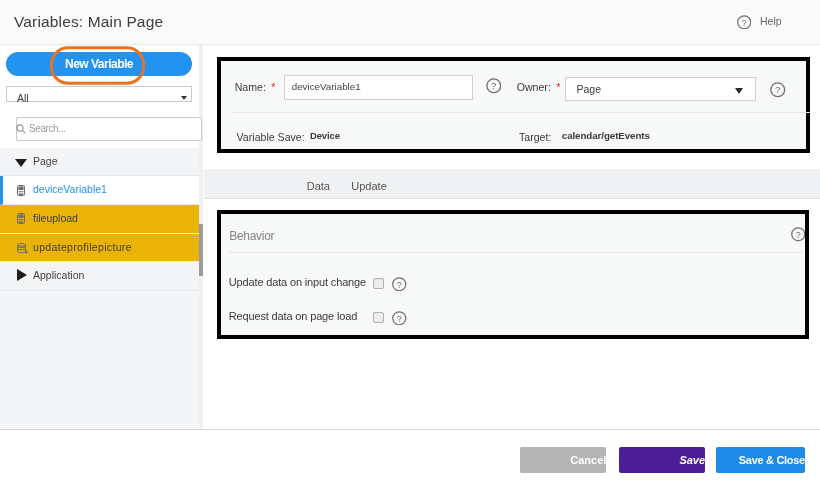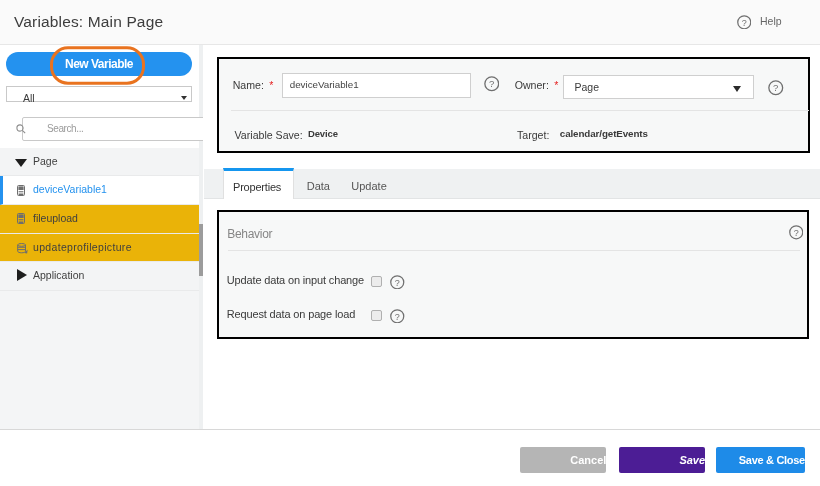--- a/index.html
+++ b/index.html
@@ -13,44 +13,44 @@
   .help { left:760px; top:15px; font-size:10.5px; color:#666; }
 
   
   .sidebar { left:0; top:45px; width:203px; height:384px; background:#fff; }
   .sb-empty { left:0; top:246px; width:199px; height:138px; background:#f4f5f6; }
   .sb-track { left:199px; top:0px; width:4px; height:384px; background:#eef0f1; }
   .sb-thumb { left:199px; top:179px; width:4px; height:52px; background:#9c9c9c; }
   .newvar { left:6px; top:7px; width:186px; height:24px; background:#2492ef; border-radius:12px;
             color:#fff; font-size:12px; letter-spacing:-0.5px; font-weight:bold; text-align:center; line-height:24px; }
   .allsel { left:6px; top:41px; width:186px; height:16px; background:#fff; border:1px solid #c9c9c9;
-            font-size:10.5px; color:#3a3a3a; line-height:22px; padding-left:16px; }
-  .search { left:22px; top:72px; width:186px; height:23.5px; background:#fff; border:1px solid #c9c9c9;
-            border-radius:2px; font-size:10px; letter-spacing:-0.4px; color:#9b9b9b; line-height:21.5px; padding-left:24px; }
+            font-size:10.5px; color:#3a3a3a; line-height:22px; padding-left:10px; }
+  .search { left:16px; top:72px; width:186px; height:23.5px; background:#fff; border:1px solid #c9c9c9;
+            border-radius:2px; font-size:10px; letter-spacing:-0.4px; color:#9b9b9b; line-height:21.5px; padding-left:12px; }
   .caret { width:0; height:0; border-left:3.5px solid transparent; border-right:3.5px solid transparent;
            border-top:4.5px solid #333; }
   .caret2 { width:0; height:0; border-left:4px solid transparent; border-right:4px solid transparent;
            border-top:6px solid #2b2b2b; }
   .row { left:0; width:199px; height:28.7px; border-bottom:1px solid #e9eaeb; font-size:10.5px;
          line-height:27.7px; color:#3f3f3f; }
   .row .txt { position:absolute; left:33px; top:0; }
   .grp { background:#f3f4f5; }
   .itm { background:#eab308; }
   .sel { background:#fff; border-left:3px solid #2492ef; }
   .sel .txt { left:30px; color:#2492ee; }
   .tri-d { position:absolute; left:15px; top:11.5px; width:0; height:0;
            border-left:6px solid transparent; border-right:6px solid transparent; border-top:8px solid #1d1d1d; }
   .tri-r { position:absolute; left:17px; top:6.5px; width:0; height:0;
            border-top:6px solid transparent; border-bottom:6px solid transparent; border-left:10.5px solid #1d1d1d; }
   .icon { position:absolute; left:17px; top:8.5px; }
   .sel .icon { left:14px; }
 
   
   .main { left:203px; top:45px; width:617px; height:384px; background:#fff; }
-  .panel { background:#f7f8f8; border:2px solid #000000; }
+  .panel { background:#f7f8f8; border:4px solid #000000; }
   .fpanel { left:14.4px; top:12px; width:592.6px; height:95.5px; }
   .lbl { font-size:10.6px; color:#3a3a3a; }
   .req { color:#e52222; margin-left:2.5px; }
   .inp { left:62.3px; top:14px; width:189.3px; height:24.5px; background:#fff; border:1px solid #cfcfcf;
          font-size:9.8px; color:#444; line-height:22.5px; padding-left:7px; }
   .ownsel { left:344.1px; top:16px; width:190.8px; height:24.3px; background:#fff; border:1px solid #cfcfcf;
             font-size:10.5px; color:#3a3a3a; line-height:22.3px; padding-left:10px; }
   .fsep { left:12px; top:51px; width:578px; height:1px; background:#e4e4e4; }
   .val { font-size:9.5px; letter-spacing:-0.1px; font-weight:bold; color:#3a3a3a; }
 
@@ -155,21 +155,20 @@
       <text x="7.75" y="11.3" font-size="9.5" fill="#6f6f6f" text-anchor="middle" font-family="Liberation Sans">?</text>
     </svg>
     <div class="abs fsep"></div>
     <div class="abs lbl" style="left:15.2px; top:69.5px;">Variable Save:</div>
     <div class="abs val" style="left:88.5px; top:69px;">Device</div>
     <div class="abs lbl" style="left:297.6px; top:69.5px;">Target:</div>
     <div class="abs val" style="left:340.4px; top:68.5px; font-size:9.8px;">calendar/getEvents</div>
   </div>
 
   <div class="abs tabbar"></div>
-  <div class="abs atab">Properties</div>
   <div class="abs itab" style="left:103.7px;">Data</div>
   <div class="abs itab" style="left:148.3px;">Update</div>
 
   <div class="abs panel bpanel">
     <div class="abs btitle">Behavior</div>
     <div class="abs bsep"></div>
     <svg class="abs qi" style="left:569.6px; top:13px;" width="14.5" height="14.5" viewBox="0 0 14.5 14.5">
       <circle cx="7.25" cy="7.25" r="6.5" fill="none" stroke="#6f6f6f" stroke-width="1.25"></circle>
       <text x="7.25" y="10.7" font-size="9" fill="#6f6f6f" text-anchor="middle" font-family="Liberation Sans">?</text>
     </svg>

